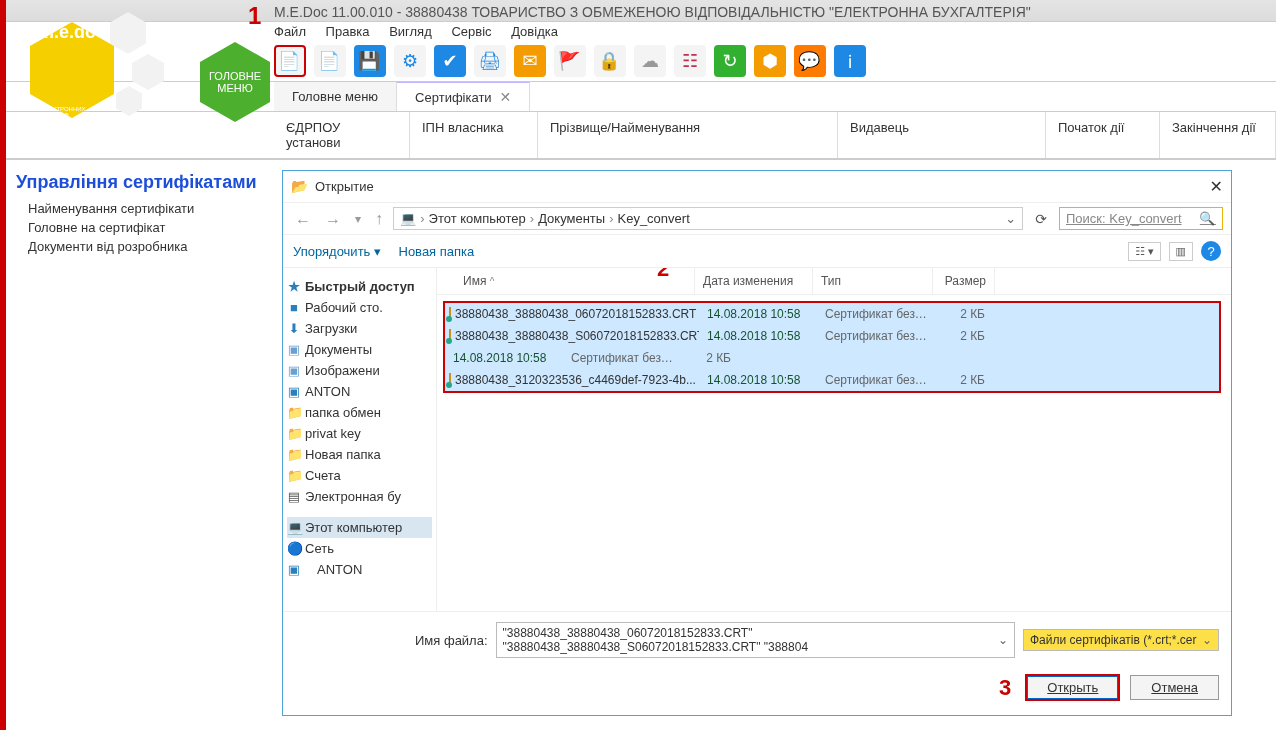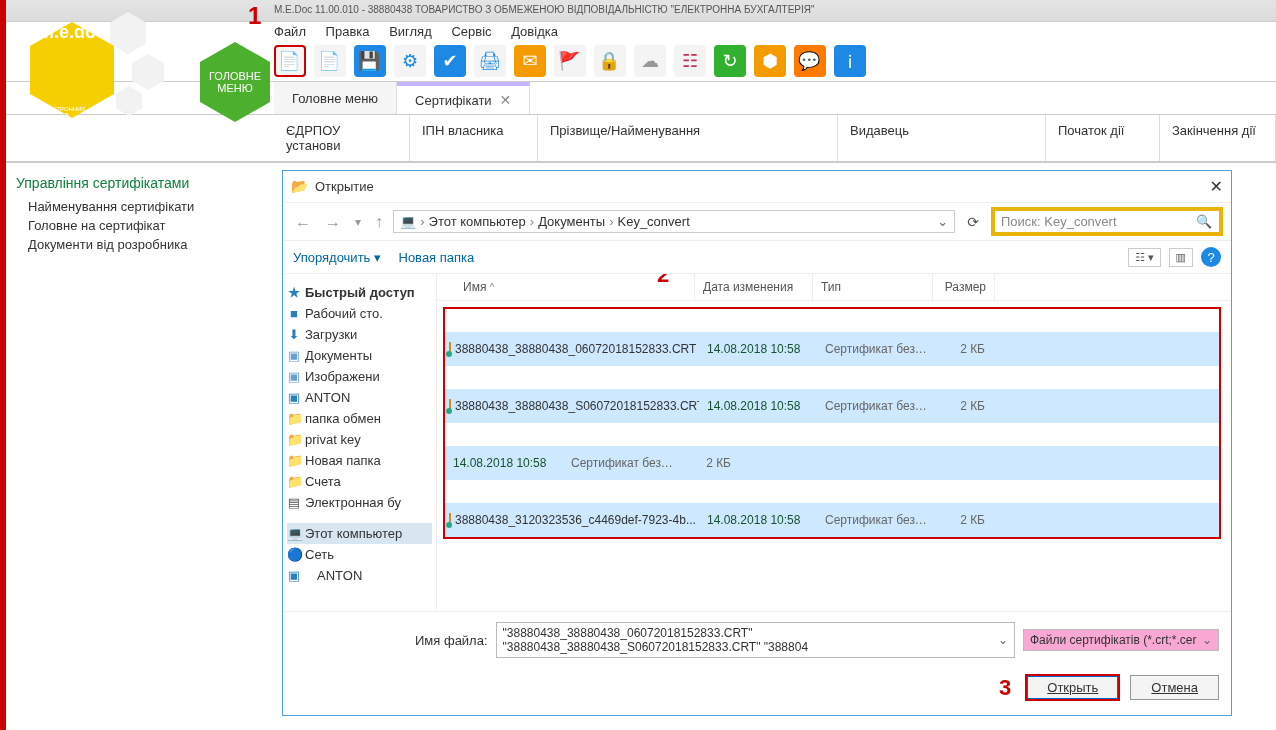--- a/index.html
+++ b/index.html
@@ -1,58 +1,58 @@
 <!DOCTYPE html>
 <html><head>
 <meta charset="utf-8">
 <style>
 * { margin: 0; padding: 0; box-sizing: border-box; font-family: "Segoe UI", Tahoma, sans-serif; }
 body { background: #fff; width: 1276px; height: 730px; overflow: hidden; font-size: 12px; color: #333; position: relative; }
 
 .app { display: flex; flex-direction: column; height: 100%; }
-.titlebar { padding: 4px 8px 4px 274px; background: linear-gradient(#e4e4e4, #dcdcdc); color: #555; font-size: 10px; border-bottom: 1px solid #ccc; height: 22px; }
+.titlebar { padding: 4px 8px 4px 274px; background: linear-gradient(#e4e4e4, #dcdcdc); color: #555; font-size: 14px; border-bottom: 1px solid #ccc; height: 22px; }
 .menu-row { padding: 2px 0 2px 274px; font-size: 13px; }
 .menu-row span { margin-right: 16px; cursor: default; }
 
 .logo-area { position: absolute; left: 12px; top: 12px; width: 160px; height: 90px; }
 .hex { position: absolute; width: 44px; height: 50px; background: #f2f2f2; clip-path: polygon(50% 0%, 100% 25%, 100% 75%, 50% 100%, 0% 75%, 0% 25%); }
 .hex.main { width: 84px; height: 96px; background: #f6cf00; left: 18px; top: 10px; display: flex; flex-direction: column; align-items: center; justify-content: space-between; color: #fff; font-size: 20px; font-weight: bold; }
 .hex.g1 { left: 98px; top: 0; width: 36px; height: 42px; }
 .hex.g2 { left: 120px; top: 42px; width: 32px; height: 36px; }
 .hex.g3 { left: 104px; top: 74px; width: 26px; height: 30px; }
 .hex.menu { width: 70px; height: 80px; background: #4caf2e; left: 188px; top: 30px; color: #fff; display: flex; align-items: center; justify-content: center; text-align: center; font-size: 11px; line-height: 1.1; }
 
 .toolbar { padding: 4px 0 4px 274px; display: flex; align-items: center; gap: 8px; }
 .tb-icon { width: 32px; height: 32px; display: flex; align-items: center; justify-content: center; border-radius: 4px; font-size: 18px; color: #fff; }
 .tb-icon.bordered { border: 2px solid #c00; }
 .tabs-row { border-top: 1px solid #ccc; padding-left: 274px; display: flex; }
 .tab { padding: 6px 18px; font-size: 13px; border-right: 1px solid #ddd; background: #f5f5f5; display: flex; align-items: center; gap: 8px; }
-.tab.active { background: #fff; border-top: 4px solid #c4b5fd; align-items: center; }
+.tab.active { background: #fff; border-top: 1px solid #c4b5fd; align-items: center; }
 .tab-close { color: #888; font-size: 14px; }
 
 .columns-row { border-top: 1px solid #ccc; border-bottom: 1px solid #ccc; padding-left: 274px; display: flex; font-size: 13px; color: #333; }
 .col-h { padding: 8px 12px; border-right: 1px solid #ddd; }
 
 .content { flex: 1; display: flex; border-top: 1px solid #ccc; }
 .sidebar { width: 268px; padding: 8px 0 8px 16px; position: relative; }
-.sidebar h3 { font-size: 14px; font-weight: normal; color: #15803d; padding: 4px 0 6px; }
+.sidebar h3 { font-size: 18px; font-weight: bold; color: #1d4ed8; padding: 4px 0 6px; }
 .sidebar-item { padding: 2px 0 2px 12px; font-size: 13px; color: #333; cursor: default; }
 
 .main { flex: 1; position: relative; }
 
 .dialog { position: absolute; left: 282px; top: 170px; width: 950px; height: 546px; border: 1px solid #4ea3d8; background: #fff; display: flex; flex-direction: column; }
 .dlg-title { display: flex; align-items: center; padding: 6px 8px; font-size: 13px; }
 .dlg-title .t-icon { width: 18px; height: 18px; margin-right: 6px; color: #f0a020; font-size: 14px; }
 .dlg-title .close { margin-left: auto; font-size: 16px; color: #333; cursor: default; }
 .dlg-nav { display: flex; align-items: center; padding: 4px 8px; gap: 6px; border-top: 1px solid #eee; border-bottom: 1px solid #eee; }
 .nav-arrow { color: #999; font-size: 16px; padding: 2px 4px; }
 .nav-path { flex: 1; border: 1px solid #ccc; padding: 3px 6px; background: #fff; display: flex; align-items: center; gap: 4px; font-size: 13px; }
 .nav-path .sep { color: #888; }
 .nav-refresh { padding: 2px 6px; color: #555; font-size: 14px; }
-.nav-search { width: 232px; border: 4px solid #eab308; padding: 3px 6px; background: #fff; display: flex; align-items: center; font-size: 13px; color: #888; }
+.nav-search { width: 164px; border: 1px solid #eab308; padding: 3px 6px; background: #fff; display: flex; align-items: center; font-size: 13px; color: #888; text-decoration: underline; }
 .nav-search span:first-child { margin-right: 6px; }
 
 .dlg-toolbar { display: flex; align-items: center; padding: 6px 10px; gap: 18px; border-bottom: 1px solid #eee; }
 .dlg-toolbar .org { color: #0066a0; font-size: 13px; }
 .dlg-toolbar .right { margin-left: auto; display: flex; gap: 8px; align-items: center; }
 .view-btn { border: 1px solid #ccc; padding: 2px 6px; font-size: 11px; color: #555; }
 .help-btn { width: 20px; height: 20px; border-radius: 50%; background: #1e88e5; color: #fff; display: flex; align-items: center; justify-content: center; font-size: 13px; }
 
 .dlg-body { flex: 1; display: flex; overflow: hidden; }
 .dlg-tree { width: 154px; border-right: 1px solid #eee; padding: 8px 4px; overflow: hidden; }
@@ -63,35 +63,35 @@
 
 .dlg-files { flex: 1; display: flex; flex-direction: column; }
 .fh-row { display: flex; border-bottom: 1px solid #eee; font-size: 12px; color: #555; }
 .fh { padding: 6px 8px; border-right: 1px solid #eee; }
 .fh.name { flex: 0 0 258px; padding-left: 26px; }
 .fh.date { flex: 0 0 118px; }
 .fh.type { flex: 0 0 120px; }
 .fh.size { flex: 0 0 62px; text-align: right; }
 .marker2 { position: absolute; left: 220px; top: -12px; color: #c00; font-size: 22px; font-weight: bold; }
 .files-box { border: 2px solid #c00; margin: 6px 10px 0 6px; position: relative; }
-.file-row { display: flex; background: #cde8ff; font-size: 12px; padding: 8px 0; margin-top: 23px; }
+.file-row { display: flex; background: #cde8ff; font-size: 12px; padding: 2px 0; }
 .file-row:nth-child(even) { background: #cde8ff; }
 .fc { padding: 2px 8px; overflow: hidden; white-space: nowrap; text-overflow: ellipsis; }
 .fc.name { flex: 0 0 254px; padding-left: 4px; display: flex; align-items: center; gap: 4px; }
 .fc.date { flex: 0 0 118px; color: #14532d; }
 .fc.type { flex: 0 0 120px; color: #666; }
 .fc.size { flex: 0 0 56px; text-align: right; color: #666; }
 .cert-icon { width: 14px; height: 14px; background: linear-gradient(#ffe6a0, #f0c050); border: 1px solid #c89020; position: relative; }
 .cert-icon::after { content: ""; position: absolute; right: -2px; bottom: -2px; width: 6px; height: 6px; background: #2a8; border-radius: 50%; }
 
 .dlg-footer { border-top: 1px solid #eee; padding: 10px 12px 14px; display: flex; align-items: center; gap: 8px; flex-wrap: wrap; }
 .fname-label { font-size: 13px; margin-left: 120px; }
 .fname-input { flex: 1; min-width: 400px; border: 1px solid #bbb; background: #fff; padding: 3px 6px; font-size: 12px; display: flex; align-items: center; }
 .fname-input span:last-child { margin-left: auto; color: #666; }
-.filter-sel { border: 1px solid #bbb; background: #f9a8d4; padding: 3px 6px; font-size: 12px; width: 196px; display: flex; }
+.filter-sel { border: 1px solid #bbb; background: #fde047; padding: 3px 6px; font-size: 12px; width: 196px; display: flex; }
 .filter-sel span:last-child { margin-left: auto; color: #666; }
 .dlg-buttons { width: 100%; display: flex; justify-content: flex-end; gap: 10px; margin-top: 8px; align-items: center; }
 .marker3 { color: #c00; font-size: 22px; font-weight: bold; margin-right: 4px; }
 .btn { border: 1px solid #999; padding: 4px 20px; font-size: 13px; background: #f4f4f4; cursor: default; text-decoration: underline; }
 .btn.primary { border: 2px solid #c00; outline: 1px solid #0066cc; outline-offset: -3px; }
 
 .marker1 { position: absolute; left: 248px; top: 2px; color: #c00; font-size: 24px; font-weight: bold; }
 .rail { position: absolute; left: 0; top: 0; width: 6px; height: 100%; background: #c00; }
 </style>
 </head>

